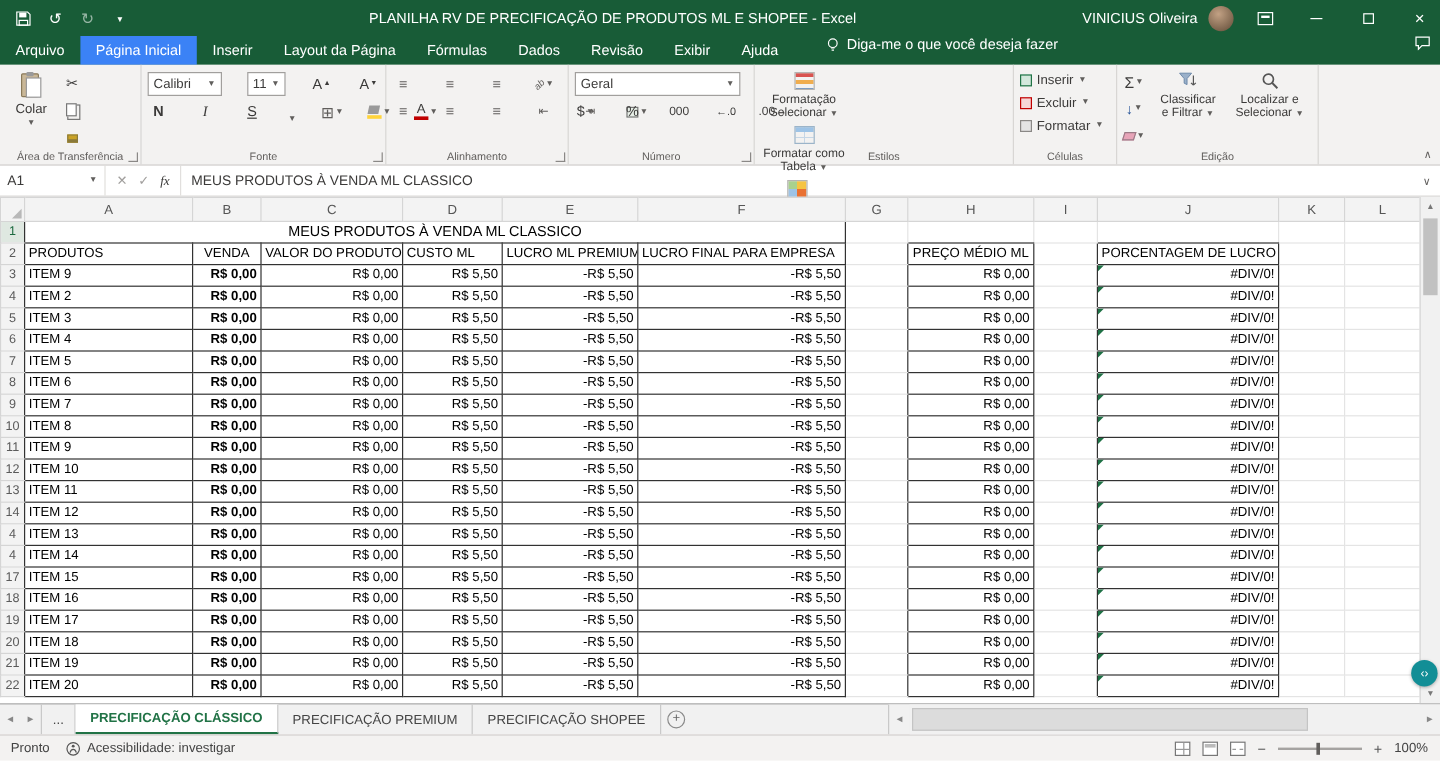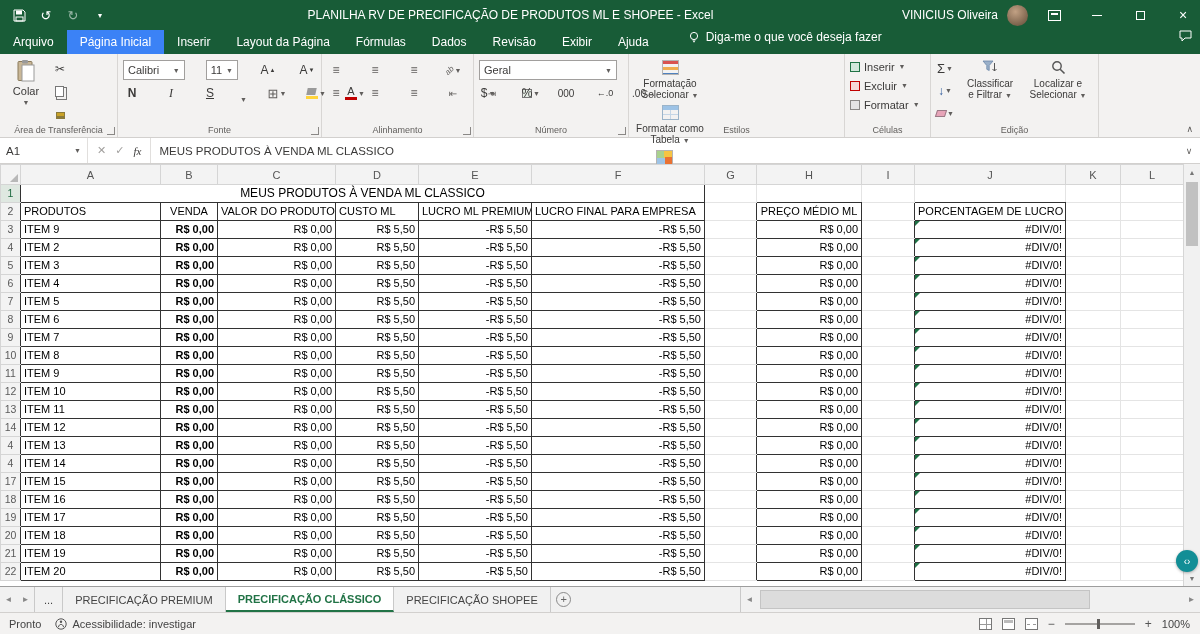--- a/index.html
+++ b/index.html
@@ -781,22 +781,22 @@
     <div class="varrow bottom">▼</div>
   </div>
   <div class="float-badge">‹›</div>
 </div>
 
 <div class="sheettabs">
   <div class="stnav">◄</div>
   <div class="stnav">►</div>
   <div class="stab overflow">...</div>
   <div style="display:flex">
+      <div class="stab active">PRECIFICAÇÃO CLÁSSICO</div>
       <div class="stab">PRECIFICAÇÃO PREMIUM</div>
-      <div class="stab active">PRECIFICAÇÃO CLÁSSICO</div>
       <div class="stab">PRECIFICAÇÃO SHOPEE</div>
     </div>
   <div class="addsheet">
       <span class="plus-circle">+</span>
     </div>
   <div class="hscroll">
     <div class="harrow">◄</div>
     <div class="htrack">
         <div class="hthumb"></div>
       </div>

